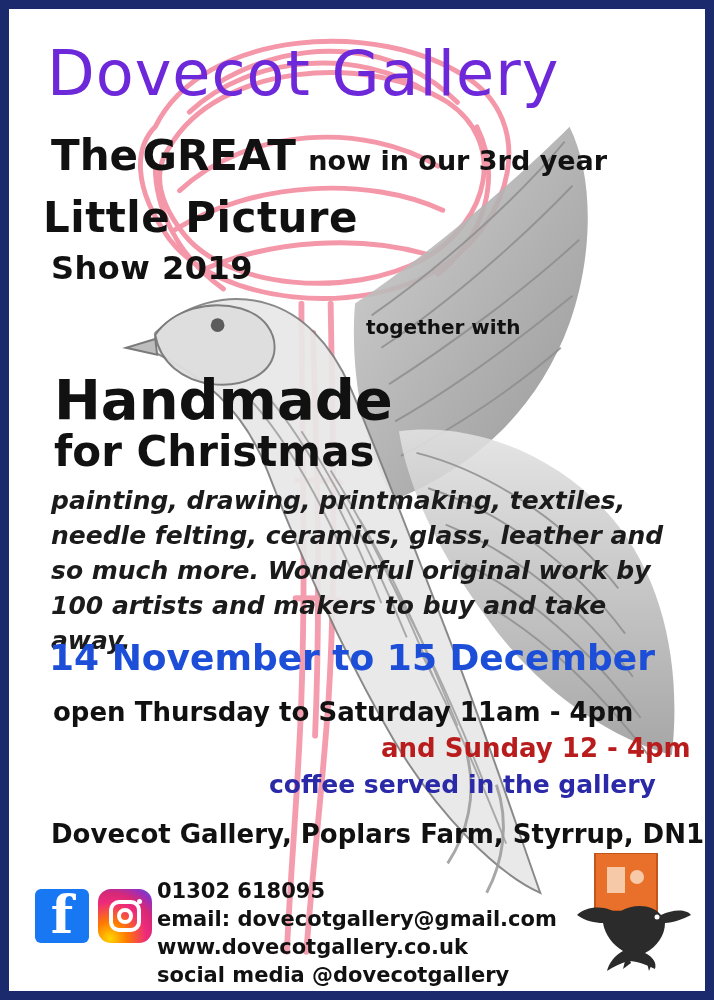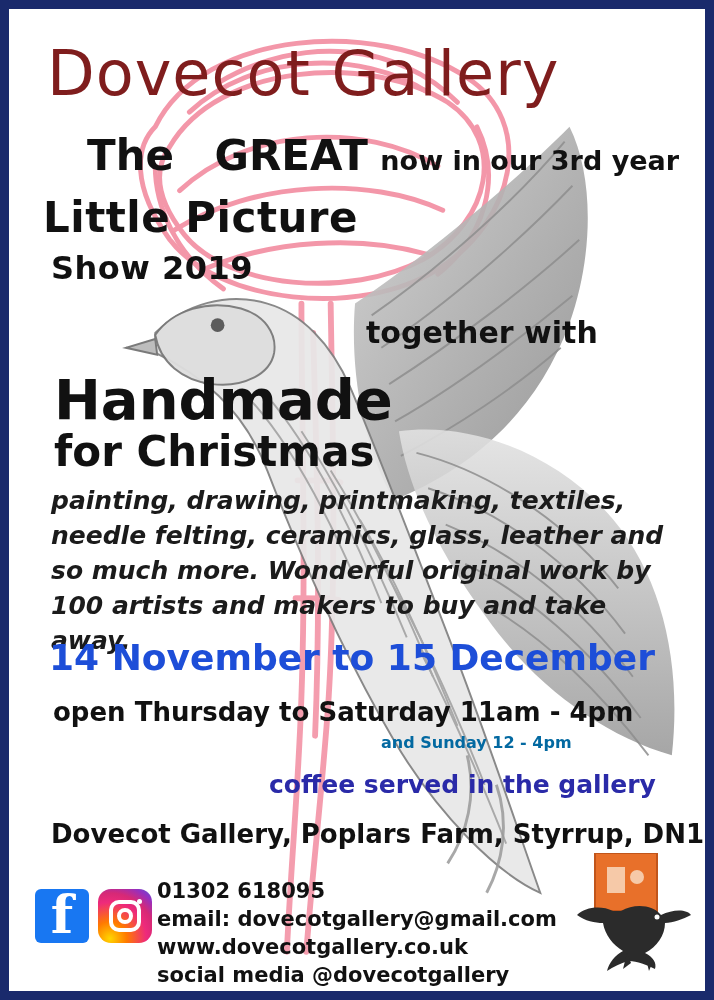--- a/index.html
+++ b/index.html
@@ -43,38 +43,37 @@
   }
 
   .abs { position: absolute; }
 
   .title-main {
     left: 38px;
     top: 34px;
     font-size: 62px;
     line-height: 62px;
     letter-spacing: 1px;
-    color: #7f1d1d;
+    color: #6d28d9;
     font-weight: 400;
     font-family: "DejaVu Sans", sans-serif;
     white-space: nowrap;
   }
 
   .line-great {
     left: 42px;
     top: 122px;
     white-space: nowrap;
   }
   .line-great .big {
     font-size: 42px;
     font-weight: bold;
     color: #111;
     letter-spacing: 0px;
     font-family: "DejaVu Sans", sans-serif;
-    margin-left: 36px;
   }
   .line-great .small {
     font-size: 27px;
     font-weight: bold;
     color: #111;
     font-family: "DejaVu Sans", sans-serif;
     margin-left: 8px;
   }
 
   .line-little {
@@ -94,21 +93,21 @@
     font-weight: bold;
     color: #111;
     font-family: "DejaVu Sans", sans-serif;
     letter-spacing: 0.5px;
     white-space: nowrap;
   }
 
   .line-together {
     left: 357px;
     top: 306px;
-    font-size: 30px;
+    font-size: 20px;
     font-weight: bold;
     color: #111;
     font-family: "DejaVu Sans", sans-serif;
     white-space: nowrap;
   }
 
   .line-handmade {
     left: 45px;
     top: 358px;
     font-size: 56px;
@@ -156,23 +155,23 @@
     top: 688px;
     font-size: 26px;
     font-weight: bold;
     color: #111;
     font-family: "DejaVu Sans", sans-serif;
     white-space: nowrap;
   }
   .open-line2 {
     left: 372px;
     top: 724px;
-    font-size: 16px;
-    font-weight: bold;
-    color: #0369a1;
+    font-size: 26px;
+    font-weight: bold;
+    color: #b91c1c;
     font-family: "DejaVu Sans", sans-serif;
     white-space: nowrap;
   }
   .coffee {
     left: 260px;
     top: 761px;
     font-size: 25px;
     font-weight: bold;
     color: #2a2aa8;
     font-family: "DejaVu Sans", sans-serif;

